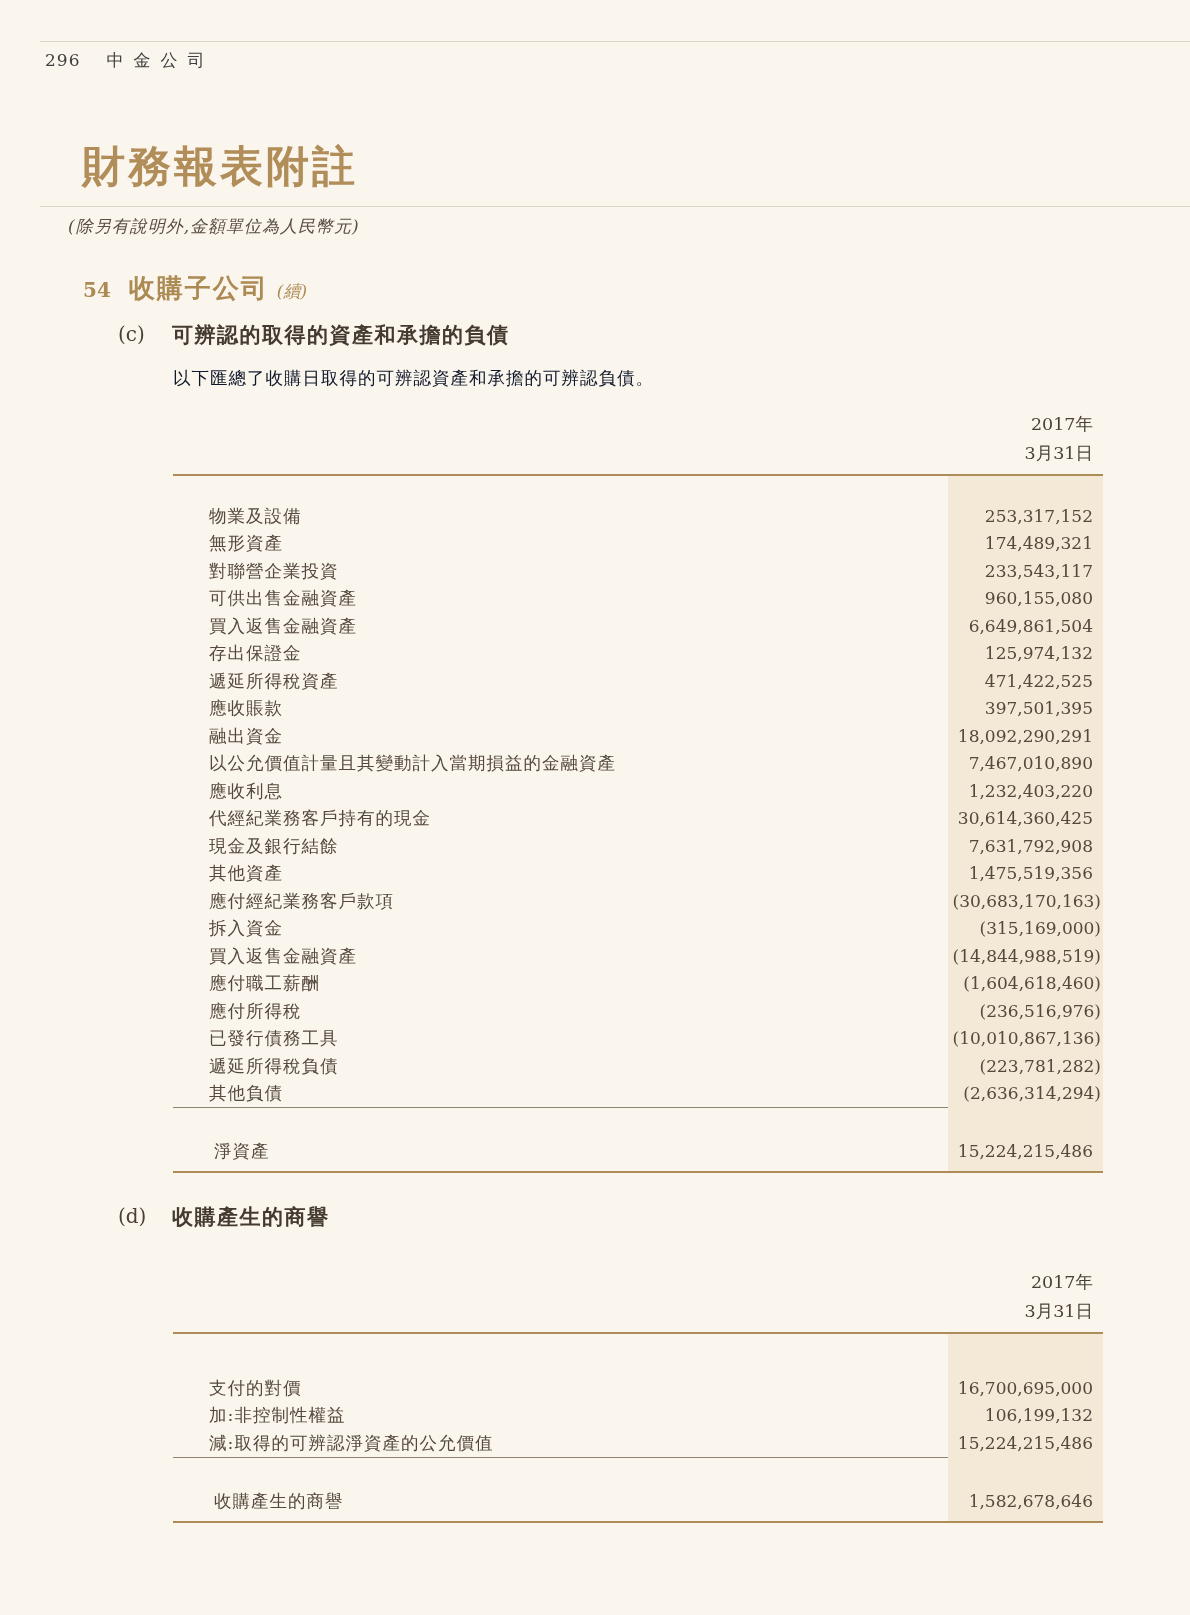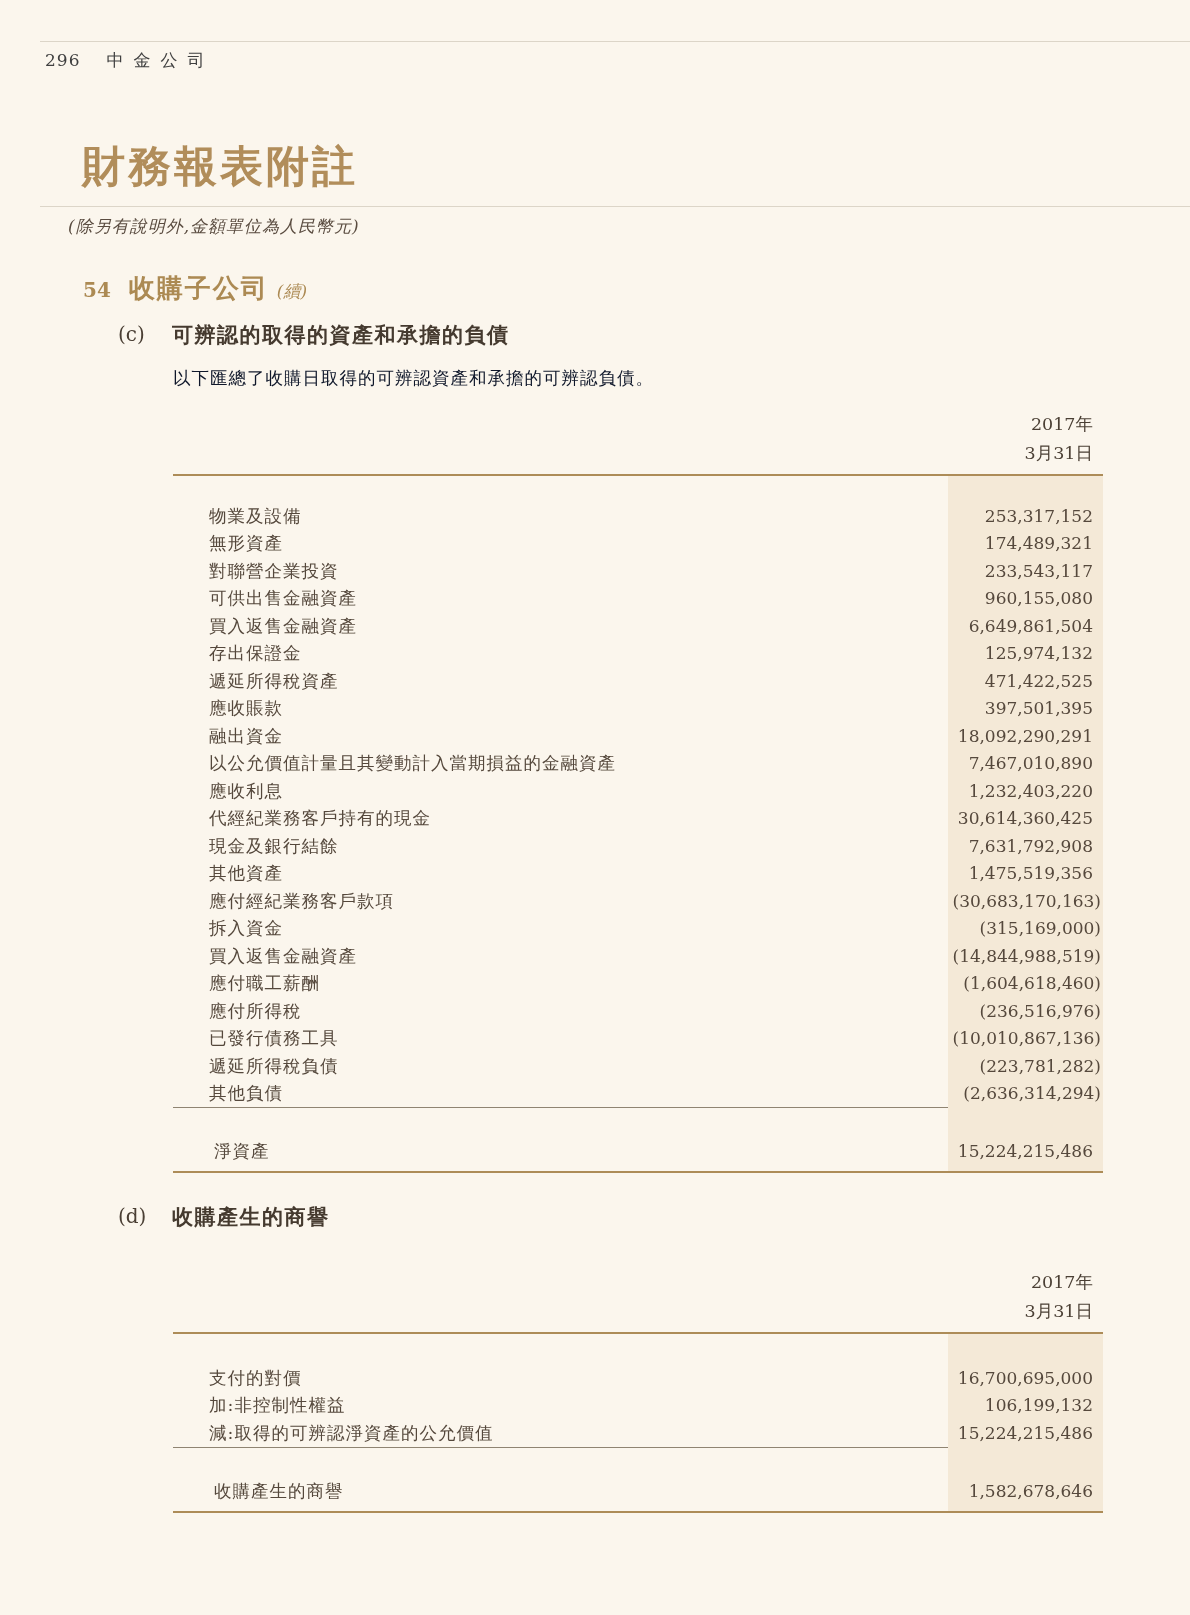--- a/index.html
+++ b/index.html
@@ -60,21 +60,21 @@
   }
   .gold-rule { height:2px; background:#ad8c58; }
   .thin-rule { height:1px; background:#8f8472; }
 
   .table-body { position:relative; }
   .beige {
     position:absolute; top:0; bottom:0; right:0; width:155px;
     background:#f4e9d7;
   }
   .rows { position:relative; padding-top:26px; }
-  .table-d .rows { padding-top:30px; }
+  .table-d .rows { padding-top:40px; }
   .row { display:flex; align-items:center; height:27.5px;margin-left:36px; }
   .row .label { flex:1; font-size:17.5px; letter-spacing:1px; white-space:nowrap; }
   .row .value { width:173px; text-align:right; padding-right:10px; font-size:17px; white-space:nowrap; }
   .row .value.neg { padding-right:2px; }
 
   .total-row { position:relative; display:flex; align-items:center; height:30px; margin-top:28px;margin-left:41px; }
   .total-row .label { flex:1; font-size:17.5px; letter-spacing:1px; }
   .total-row .value { width:155px; text-align:right; padding-right:10px; font-size:17px; }
   .table-pad { position:relative; height:5px; }
 </style>

